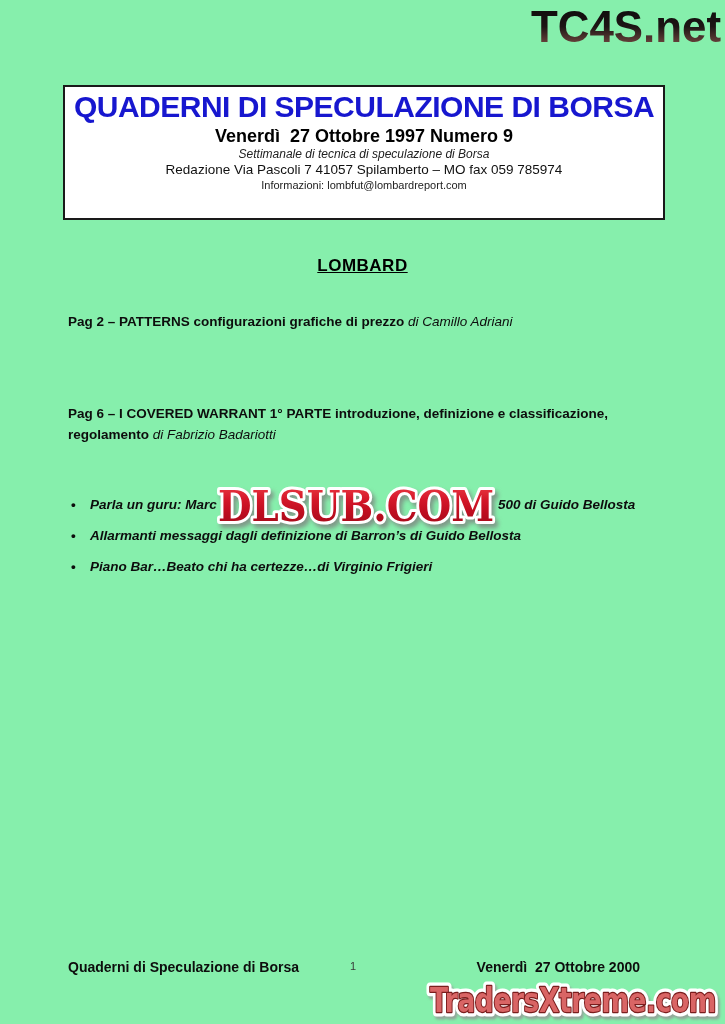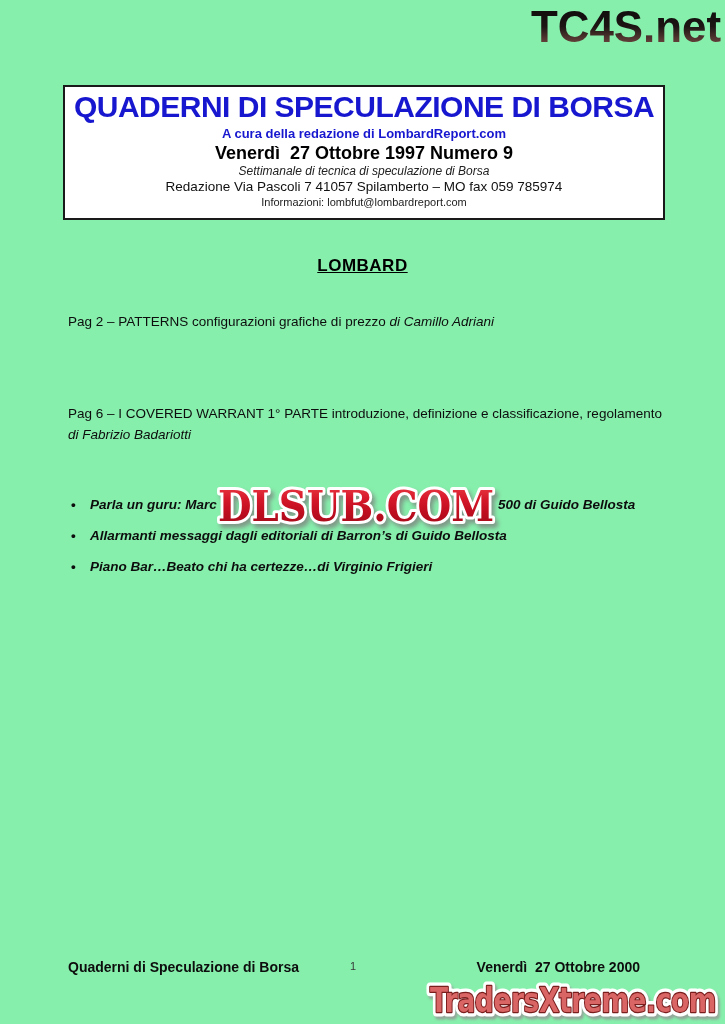--- a/index.html
+++ b/index.html
@@ -22,21 +22,21 @@
   .m-address{font-size:13.5px;color:#111;line-height:17px;}
   .m-info{font-size:11px;color:#222;line-height:14px;}
   .keep-space{white-space:pre-wrap;}
   
   .sommario{
     position:absolute;left:0;top:256px;width:100%;text-align:center;
     font-size:17px;font-weight:700;letter-spacing:.5px;text-decoration:underline;color:#000;
   }
   
   .entry{position:absolute;left:68px;width:600px;margin:0;font-size:13.5px;line-height:21px;color:#0d0d0d;}
-  .entry b{font-weight:400;font-style:normal;}
+  .entry b{font-weight:700;font-style:normal;}
   .entry i{font-weight:400;font-style:italic;}
   .e0{top:311px;} .e1{top:353px;} .e2{top:403px;} .e3{top:473px;}
   
   .extract{position:absolute;left:68px;top:495px;width:600px;margin:0;padding:0;list-style:none;}
   .extract li{
     position:relative;padding-left:22px;margin-bottom:11px;line-height:20px;
     font-size:13.5px;font-weight:700;font-style:italic;color:#0d0d0d;
   }
   .extract .bullet{position:absolute;left:3px;top:0;font-style:normal;font-weight:700;}
   .li1 .mid{position:absolute;left:318px;top:0;}
@@ -71,21 +71,20 @@
         <stop offset="0.5" stop-color="#1c1514"></stop>
         <stop offset="0.78" stop-color="#5a3a34"></stop>
         <stop offset="1" stop-color="#8f6056"></stop>
       </linearGradient>
     </defs>
     <text x="3" y="40" textLength="190" lengthAdjust="spacingAndGlyphs" fill="url(#tcgrad)">TC4S.net</text>
   </svg>
 
   <div class="masthead">
     <div class="m-title">QUADERNI DI SPECULAZIONE DI BORSA</div>
-    <div class="m-subtitle">A cura della redazione di LombardReport.com</div>
     <div class="m-issue keep-space">Venerdì  27 Ottobre 1997 Numero 9</div>
     <div class="m-tagline">Settimanale di tecnica di speculazione di Borsa</div>
     <div class="m-address">Redazione Via Pascoli 7 41057 Spilamberto – MO fax 059 785974</div>
     <div class="m-info">Informazioni: lombfut@lombardreport.com</div>
   </div>
 
   <div class="sommario">LOMBARD</div>
 
   <p class="entry e0">
     <b>Pag 2 – PATTERNS configurazioni grafiche di prezzo</b><i> di Camillo Adriani</i>
@@ -96,21 +95,21 @@
 
   <ul class="extract">
     <li class="li1">
       <span class="bullet">•</span>
       <span class="pre">Parla un guru: Marc</span>
       <span class="mid">b</span>
       <span class="post">500 di Guido Bellosta</span>
     </li>
     <li>
       <span class="bullet">•</span>
-      <span>Allarmanti messaggi dagli editoriali di Barron’s di Guido Bellosta</span>
+      <span>Allarmanti messaggi dagli definizione di Barron’s di Guido Bellosta</span>
     </li>
     <li>
       <span class="bullet">•</span>
       <span>Piano Bar…Beato chi ha certezze…di Virginio Frigieri</span>
     </li>
   </ul>
 
   <svg class="dlsub" width="300" height="54" viewBox="0 0 300 54">
     <defs>
       <linearGradient id="dlgrad" x1="0" y1="0" x2="0" y2="1">

